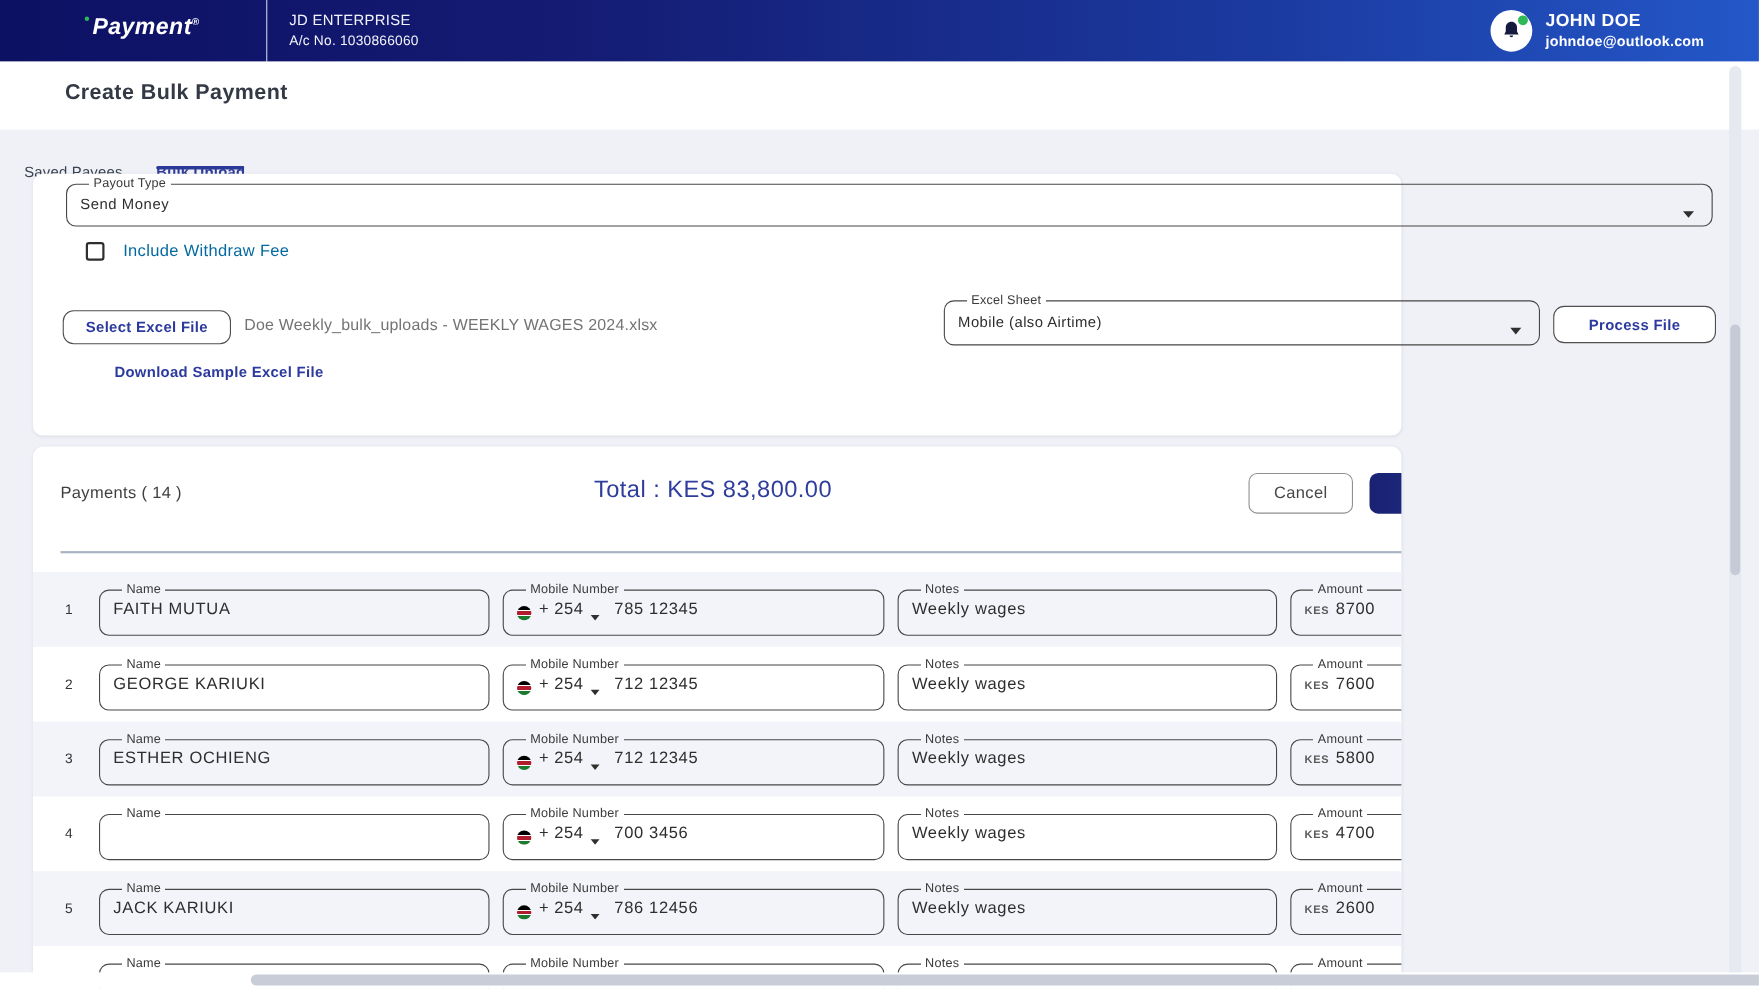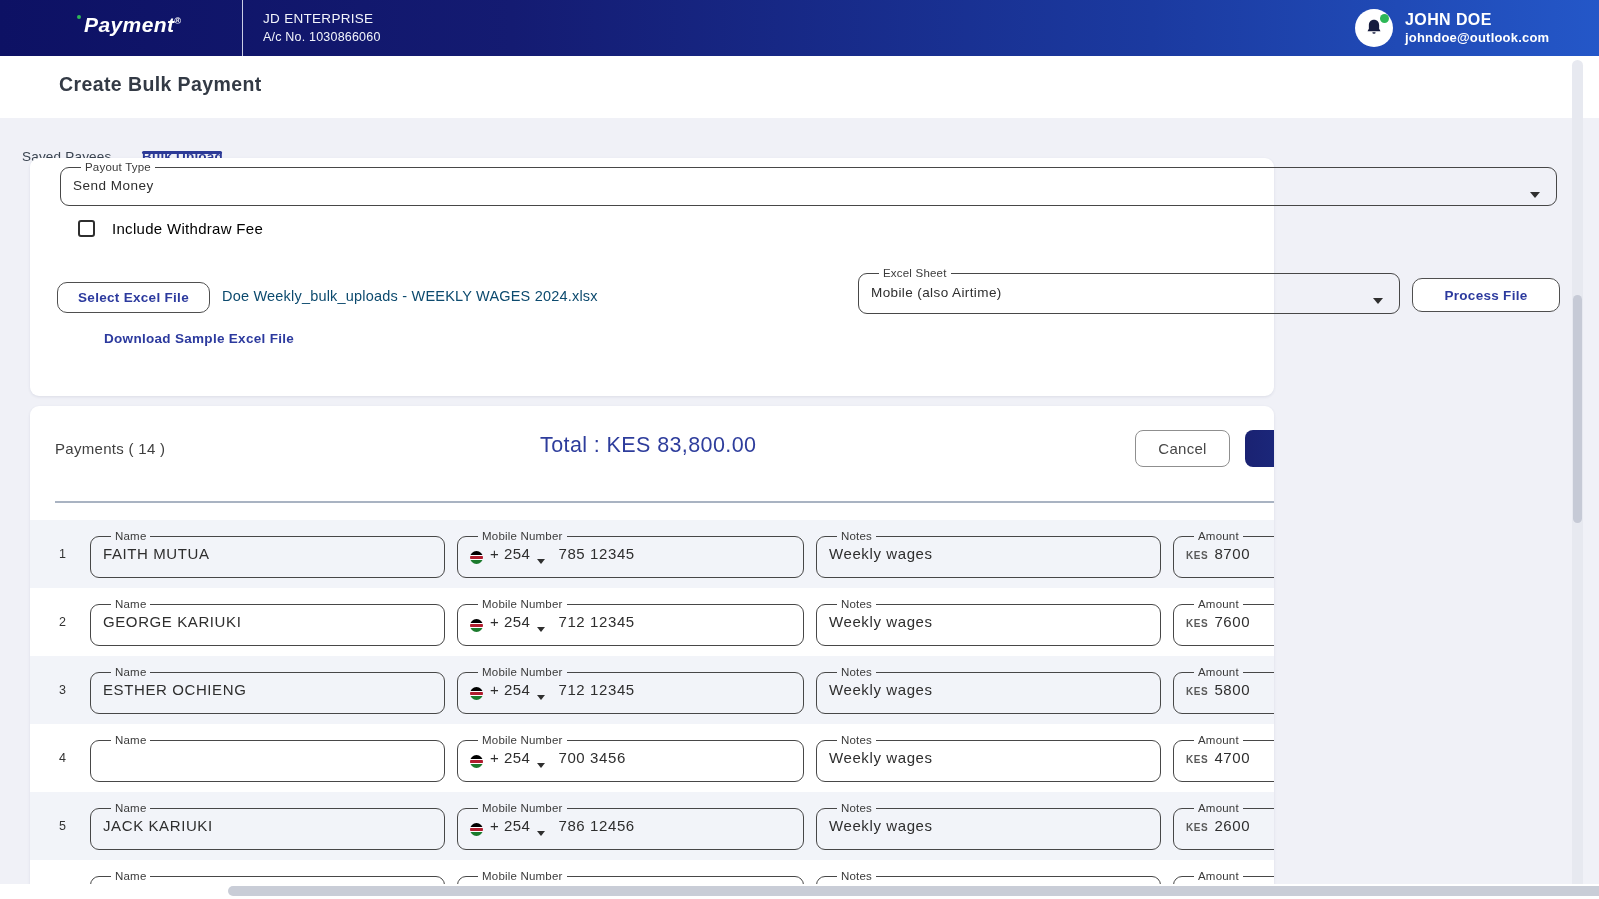--- a/index.html
+++ b/index.html
@@ -45,24 +45,24 @@
   fieldset.fld legend { font-size:11.5px; color:#3a3a3a; letter-spacing:.2px; padding:0 4px; margin-left:8px; line-height:11px; white-space:nowrap; }
   .val { font-size:15px; color:#2e2e2e; letter-spacing:.6px; line-height:20px; margin-top:2px; white-space:nowrap; overflow:hidden; }
   .caret { width:0; height:0; border-left:5.5px solid transparent; border-right:5.5px solid transparent; border-top:6.5px solid #2f2f2f; }
   .caret.sm { border-left-width:4px; border-right-width:4px; border-top-width:5px; margin-top:2px; }
   
   .payout-fld { position:absolute; left:30px; top:4px; width:1497px; height:44px; cursor:pointer; }
   .payout-fld .caret, .excel-fld .caret { position:absolute; right:16px; top:19px; }
   .payout-fld .val { font-size:13.5px; margin-top:3px; letter-spacing:.5px; }
   .chkrow { position:absolute; left:48px; top:62px; display:flex; align-items:center; gap:17px; }
   .chk { width:17px; height:17px; border:2px solid #2e2e2e; border-radius:3px; background:#fff; cursor:pointer; }
-  .chklabel { font-size:15px; color:#000000; letter-spacing:.3px; }
+  .chklabel { font-size:15px; color:#0369a1; letter-spacing:.3px; }
   .obtn { background:#fff; border:1.5px solid #4f4f4f; border-radius:10px; color:#2c3a9e; font-family:inherit; font-weight:700; font-size:13.5px; letter-spacing:.3px; cursor:pointer; }
   .selbtn { position:absolute; left:27px; top:124px; width:153px; height:31px; }
-  .fname { position:absolute; left:192px; top:130px; font-size:14.5px; color:#0c4a6e; letter-spacing:.2px; }
+  .fname { position:absolute; left:192px; top:130px; font-size:14.5px; color:#737373; letter-spacing:.2px; }
   .excel-fld { position:absolute; left:828px; top:110px; width:542px; height:46px; cursor:pointer; }
   .excel-fld .val { font-size:13.5px; margin-top:4px; letter-spacing:.4px; }
   .process { position:absolute; left:1382px; top:120px; width:148px; height:34px; }
   .dl { position:absolute; left:37px; top:173px; font-size:13.5px; font-weight:700; color:#2c3a9e; letter-spacing:.3px; text-decoration:none; cursor:pointer;margin-left:37px; }
   
   .pay-count { position:absolute; left:25px; top:34px; font-size:15px; color:#3f3f3f; letter-spacing:.3px; }
   .pay-total { position:absolute; left:510px; top:27px; font-size:21.5px; font-weight:500; color:#2e3d9c; letter-spacing:.4px; }
   .btn-cancel { position:absolute; left:1105px; top:24px; width:95px; height:37px; background:#fff; border:1.5px solid #8f8f8f; border-radius:8px; font-family:inherit; font-size:15px; color:#474747; letter-spacing:.3px; cursor:pointer; }
   .btn-next { position:absolute; left:1215px; top:24px; width:317px; height:37px; background:linear-gradient(90deg,#1a2272,#2153c4); border:none; border-radius:8px; font-family:inherit; font-size:15px; font-weight:600; color:#fff; letter-spacing:.4px; cursor:pointer; }
   .pay-divider { position:absolute; left:25px; top:95px; width:1491px; height:1.5px; background:#a9b3c2; }

